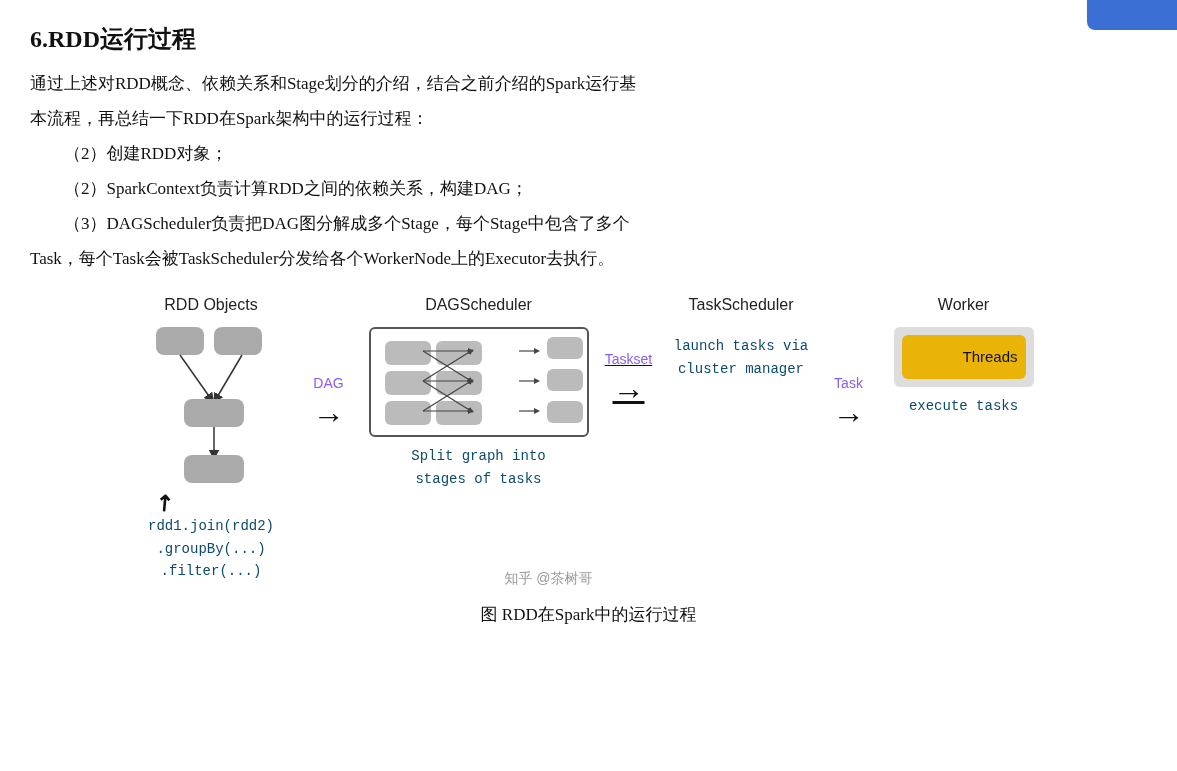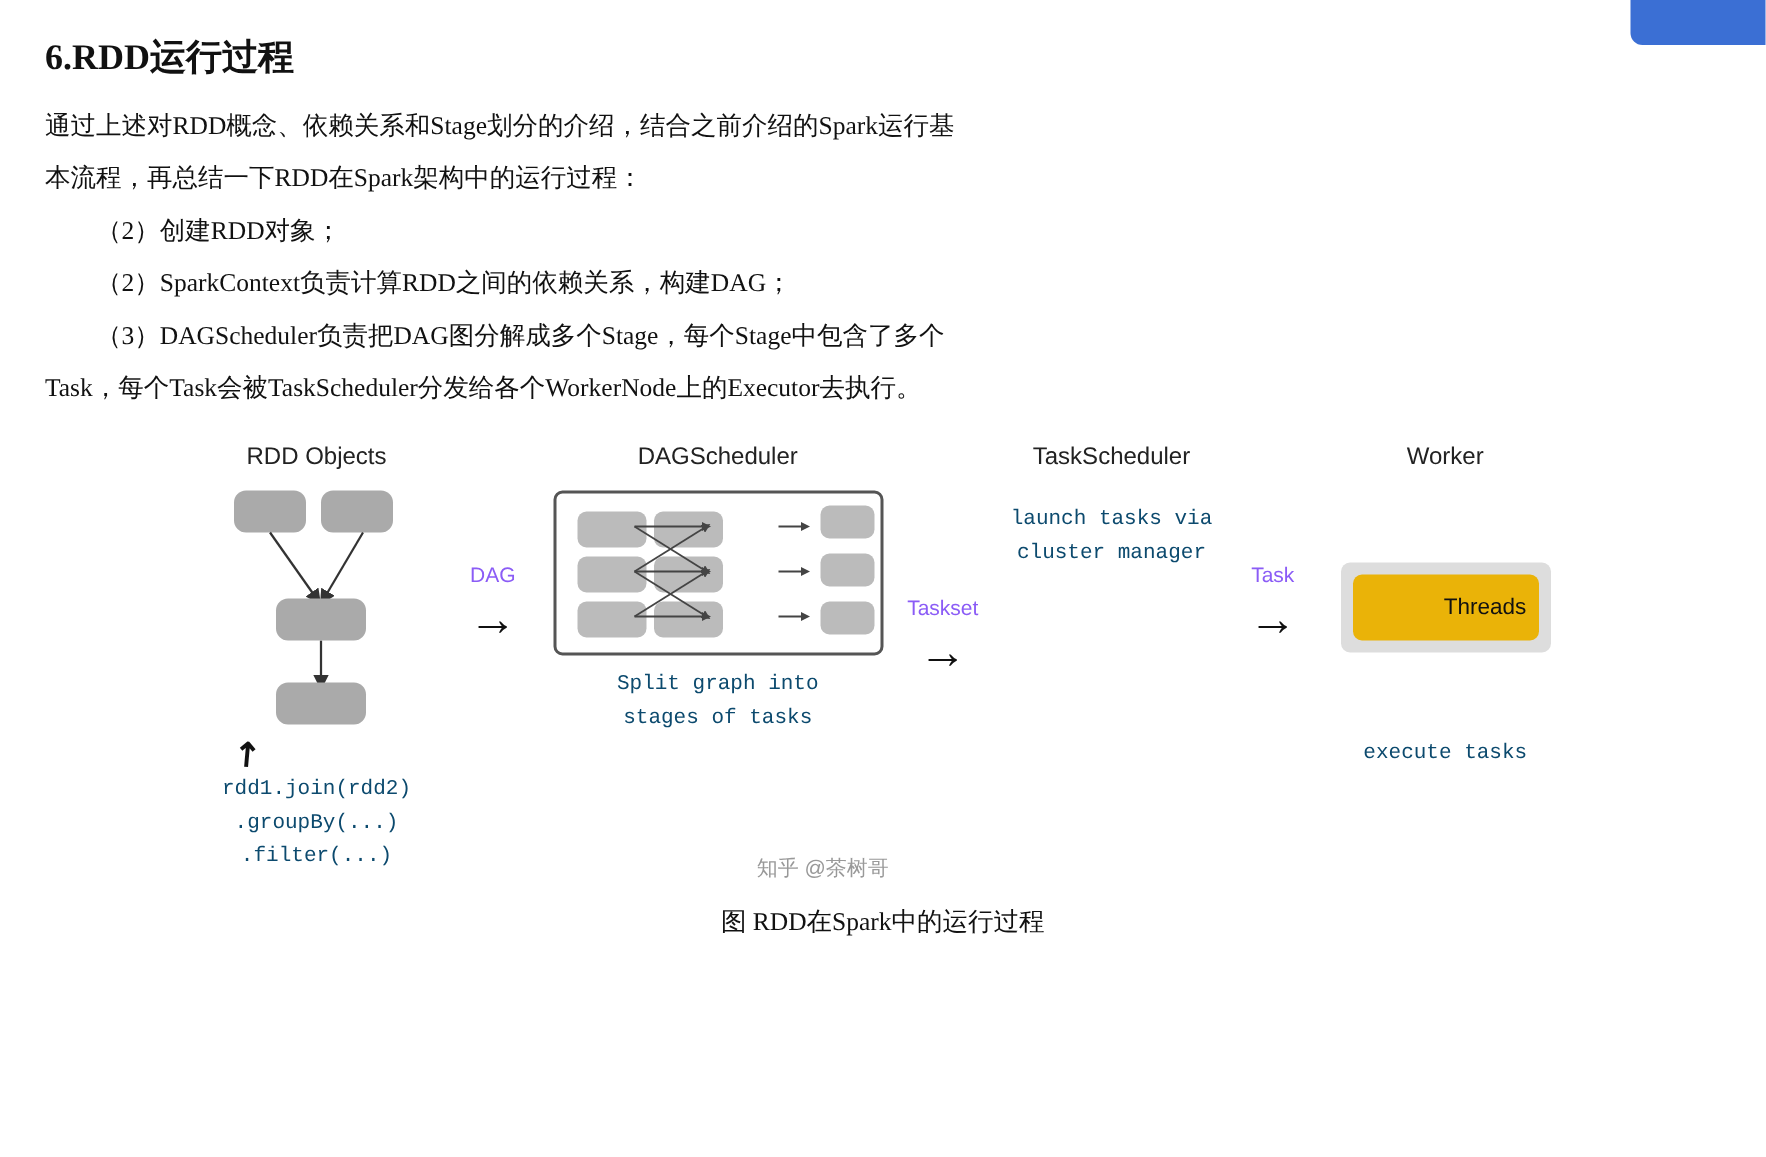--- a/index.html
+++ b/index.html
@@ -252,37 +252,37 @@
         <div style="position:absolute; top:8px; right:4px; display:flex; flex-direction:column; gap:10px;">
           <div class="dag-box" style="width:36px; height:22px;"></div>
           <div class="dag-box" style="width:36px; height:22px;"></div>
           <div class="dag-box" style="width:36px; height:22px;"></div>
         </div>
       </div>
       <div class="col-sub" style="white-space:pre-line; margin-top:8px;">Split graph into
 stages of tasks</div>
     </div>
 
-    <div class="diag-col" style="width:80px; margin-top:102px;">
+    <div class="diag-col" style="width:80px; margin-top:56px;text-decoration:underline;">
       <div class="arrow-label" style="margin-bottom:2px;">Taskset</div>
       <div class="big-arrow">→</div>
     </div>
 
     <div class="diag-col" style="width:145px;">
       <div class="col-label">TaskScheduler</div>
       <div class="col-sub" style="white-space:pre-line; margin-top:8px;">launch tasks via
 cluster manager</div>
     </div>
 
     <div class="diag-col" style="width:70px; margin-top:80px;">
       <div class="arrow-label" style="margin-bottom:2px;">Task</div>
       <div class="big-arrow">→</div>
     </div>
 
-    <div class="diag-col" style="width:160px;gap:48px;">
+    <div class="diag-col" style="width:160px;">
       <div class="col-label">Worker</div>
       <div class="worker-box">
         <div class="worker-inner-box">
           <span>Threads</span>
         </div>
       </div>
       <div class="col-sub" style="white-space:pre-line; margin-top:8px;">execute tasks</div>
     </div>
 
   </div>

